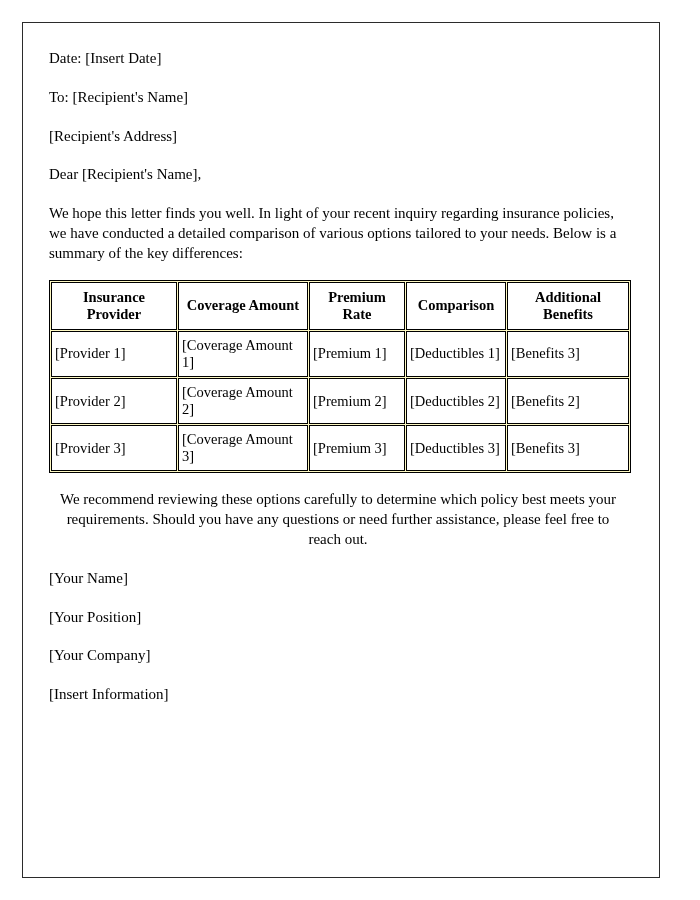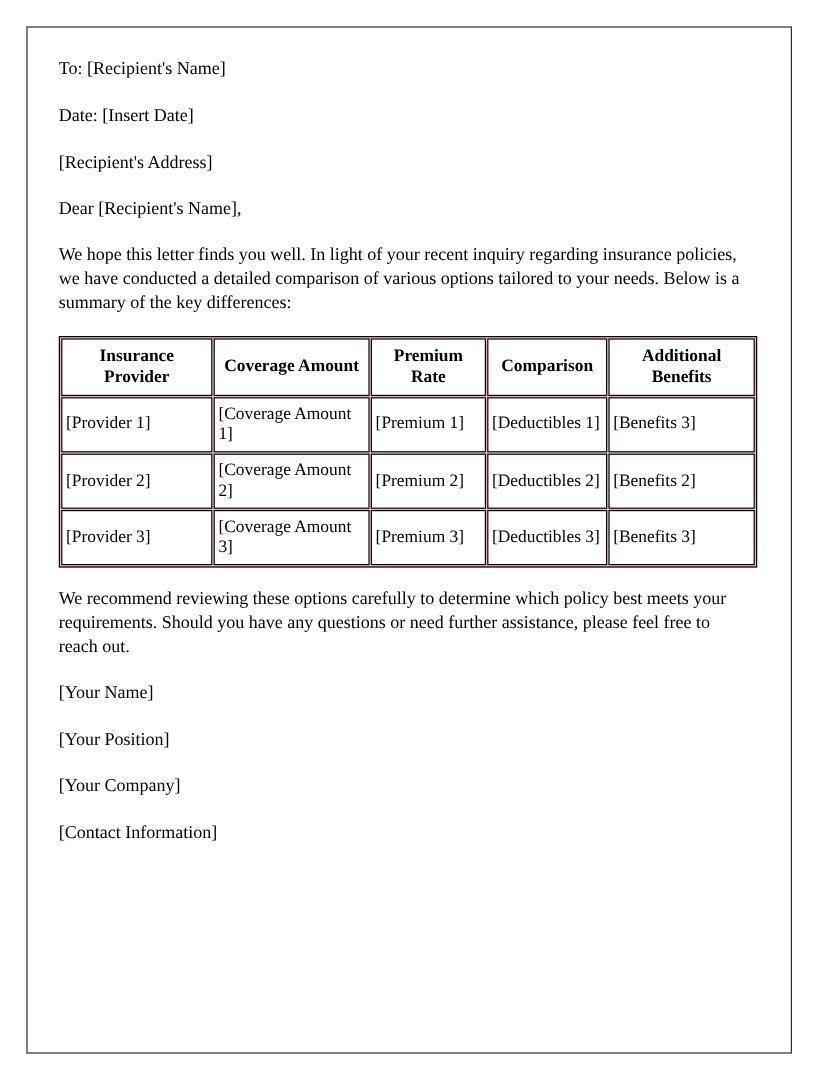--- a/index.html
+++ b/index.html
@@ -44,31 +44,32 @@
     margin: 0 0 19px 0;
     max-width: 578px;
   }
 
   .para.block-intro {
     margin-bottom: 16px;
   }
 
   .para.post-table {
     margin-top: 0;
+    text-align: center;
   }
 
   
   table.cmp {
     border-collapse: separate;
     border-spacing: 1px;
     border: 1.5px solid #000000;
     width: 540px;
     margin: 0 0 17px 0;
     table-layout: fixed;
-    background: #f9a8d4;
+    background: #fef9c3;
   }
 
   table.cmp th,
   table.cmp td {
     border: 1.2px solid #000000;
     font-size: 14.5px;
     line-height: 1.18;
     vertical-align: middle;
     background: #ffffff;
   }
@@ -100,23 +101,23 @@
     margin: 0 0 19px 0;
   }
 </style>
 </head>
 <body>
 
 <div class="page">
   <div class="page-inner">
 
 
+    <p class="para">Date: [Insert Date]</p>
+
     <p class="para">To: [Recipient's Name]</p>
-
-    <p class="para">Date: [Insert Date]</p>
 
     <p class="para">[Recipient's Address]</p>
 
     <p class="para">Dear [Recipient's Name],</p>
 
     <p class="para block-intro">We hope this letter finds you well. In light of your recent inquiry regarding insurance policies, we have conducted a detailed comparison of various options tailored to your needs. Below is a summary of the key differences:</p>
 
     <table class="cmp">
       <colgroup>
         <col class="c-provider">
@@ -162,16 +163,16 @@
     <p class="para post-table">We recommend reviewing these options carefully to determine which policy best meets your requirements. Should you have any questions or need further assistance, please feel free to reach out.</p>
 
 
 
     <p class="sig-line">[Your Name]</p>
 
     <p class="sig-line">[Your Position]</p>
 
     <p class="sig-line">[Your Company]</p>
 
-    <p class="sig-line">[Contact Information]</p>
+    <p class="sig-line">[Insert Information]</p>
 
   </div>
 </div>
 
 </body></html>

